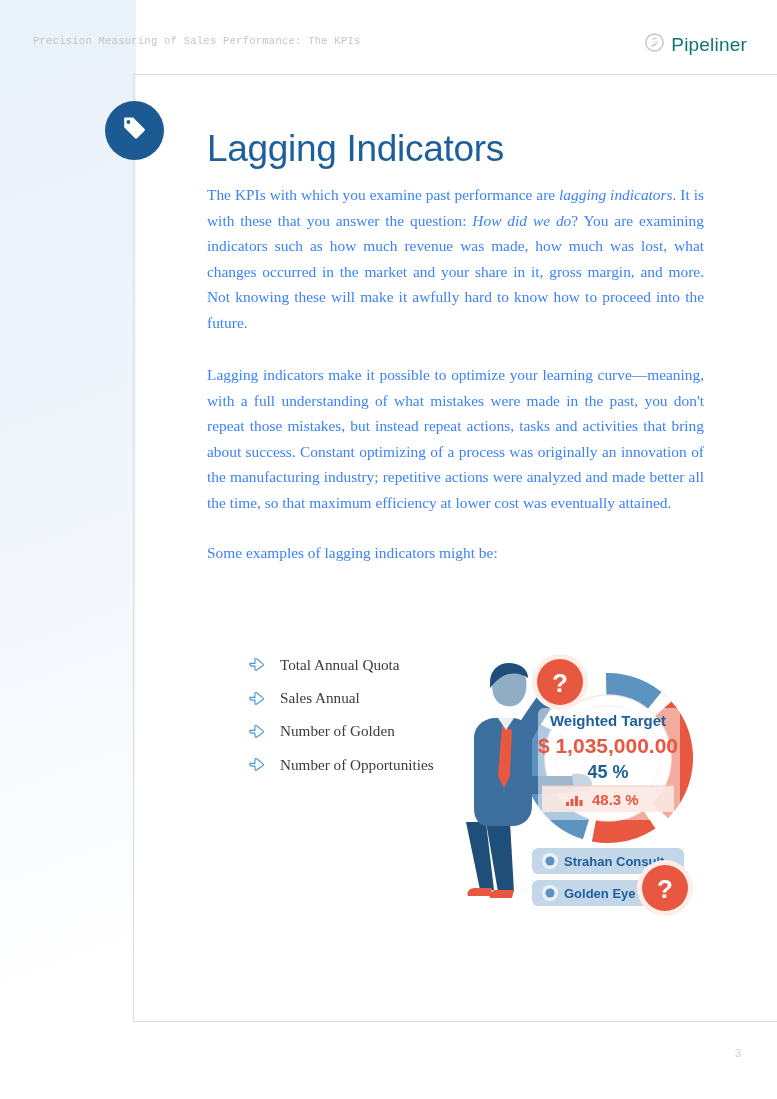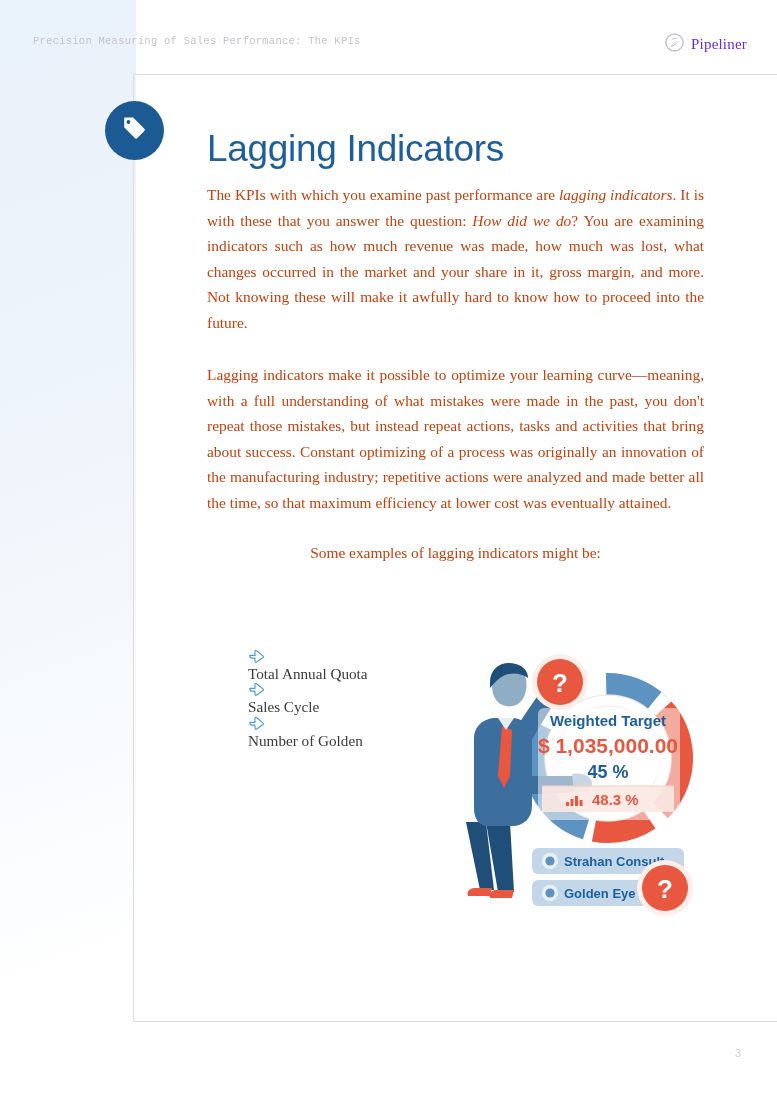--- a/index.html
+++ b/index.html
@@ -46,23 +46,23 @@
   #brand {
     position: absolute;
     right: 30px;
     top: 33px;
     display: flex;
     align-items: center;
     gap: 7px;
   }
   #brand-logo-icon { display: block; }
   #brand-name {
-    font-family: Liberation Serif, serif;
-    font-size: 15px;
-    color: #6d28d9;
+    font-family: Liberation Sans, sans-serif;
+    font-size: 19px;
+    color: #0f766e;
     letter-spacing: 0.2px;
   }
 
   
   #content-frame {
     position: absolute;
     left: 133px;
     top: 74px;
     width: 700px;
     height: 948px;
@@ -103,43 +103,42 @@
   #body-copy {
     position: absolute;
     left: 207px;
     top: 182px;
     width: 497px;
   }
   .para {
     font-family: "Liberation Serif", serif;
     font-size: 15.4px;
     line-height: 25.5px;
-    color: #c2410c;
+    color: #3b82f6;
     text-align: justify;
     margin: 0 0 25px 0;
   }
   .para em { font-style: italic; }
   #para-lead { margin-bottom: 27px; }
-  #para-examples { margin-bottom: 0; text-align: center; }
+  #para-examples { margin-bottom: 0; text-align: left; }
 
   
   #kpi-list {
     position: absolute;
     left: 248px;
     top: 648px;
     width: 260px;
     list-style: none;
     margin: 0;
     padding: 0;
   }
   #kpi-list li {
     display: flex;
-    align-items: flex-start;
+    align-items: center;
     height: 33.4px;
-    flex-direction: column;
   }
   .bullet-icon {
     width: 17px;
     height: 17px;
     flex: 0 0 17px;
     margin-right: 15px;
     display: block;
   }
   .kpi-label {
     font-family: "Liberation Serif", serif;
@@ -219,30 +218,38 @@
         </svg>
       </span>
       <span class="kpi-label">Total Annual Quota</span>
     </li>
     <li>
       <span>
         <svg class="bullet-icon" viewBox="0 0 22 22">
           <path d="M2.4 9.6 L9.0 9.6 L9.0 4.6 C9.0 3.4 10.2 2.8 11.2 3.6 L19.4 10.2 C20.2 10.8 20.2 11.6 19.4 12.2 L11.2 18.2 C10.2 19.0 9.0 18.4 9.0 17.2 L9.0 13.0 L5.4 13.0 C3.6 13.0 2.4 12.0 2.4 10.4 Z" fill="#ffffff" stroke="#4a9ad4" stroke-width="1.5" stroke-linejoin="round"></path>
         </svg>
       </span>
-      <span class="kpi-label">Sales Cycle</span>
+      <span class="kpi-label">Sales Annual</span>
     </li>
     <li>
       <span>
         <svg class="bullet-icon" viewBox="0 0 22 22">
           <path d="M2.4 9.6 L9.0 9.6 L9.0 4.6 C9.0 3.4 10.2 2.8 11.2 3.6 L19.4 10.2 C20.2 10.8 20.2 11.6 19.4 12.2 L11.2 18.2 C10.2 19.0 9.0 18.4 9.0 17.2 L9.0 13.0 L5.4 13.0 C3.6 13.0 2.4 12.0 2.4 10.4 Z" fill="#ffffff" stroke="#4a9ad4" stroke-width="1.5" stroke-linejoin="round"></path>
         </svg>
       </span>
       <span class="kpi-label">Number of Golden</span>
     </li>
+    <li>
+      <span>
+        <svg class="bullet-icon" viewBox="0 0 22 22">
+          <path d="M2.4 9.6 L9.0 9.6 L9.0 4.6 C9.0 3.4 10.2 2.8 11.2 3.6 L19.4 10.2 C20.2 10.8 20.2 11.6 19.4 12.2 L11.2 18.2 C10.2 19.0 9.0 18.4 9.0 17.2 L9.0 13.0 L5.4 13.0 C3.6 13.0 2.4 12.0 2.4 10.4 Z" fill="#ffffff" stroke="#4a9ad4" stroke-width="1.5" stroke-linejoin="round"></path>
+        </svg>
+      </span>
+      <span class="kpi-label">Number of Opportunities</span>
+    </li>
   </ul>
 
 <div id="illustration">
   <svg width="300" height="320" viewBox="0 0 300 320">
     <defs>
       <clipPath id="ringclip">
         <circle cx="168" cy="132" r="96"></circle>
       </clipPath>
     </defs>
 

